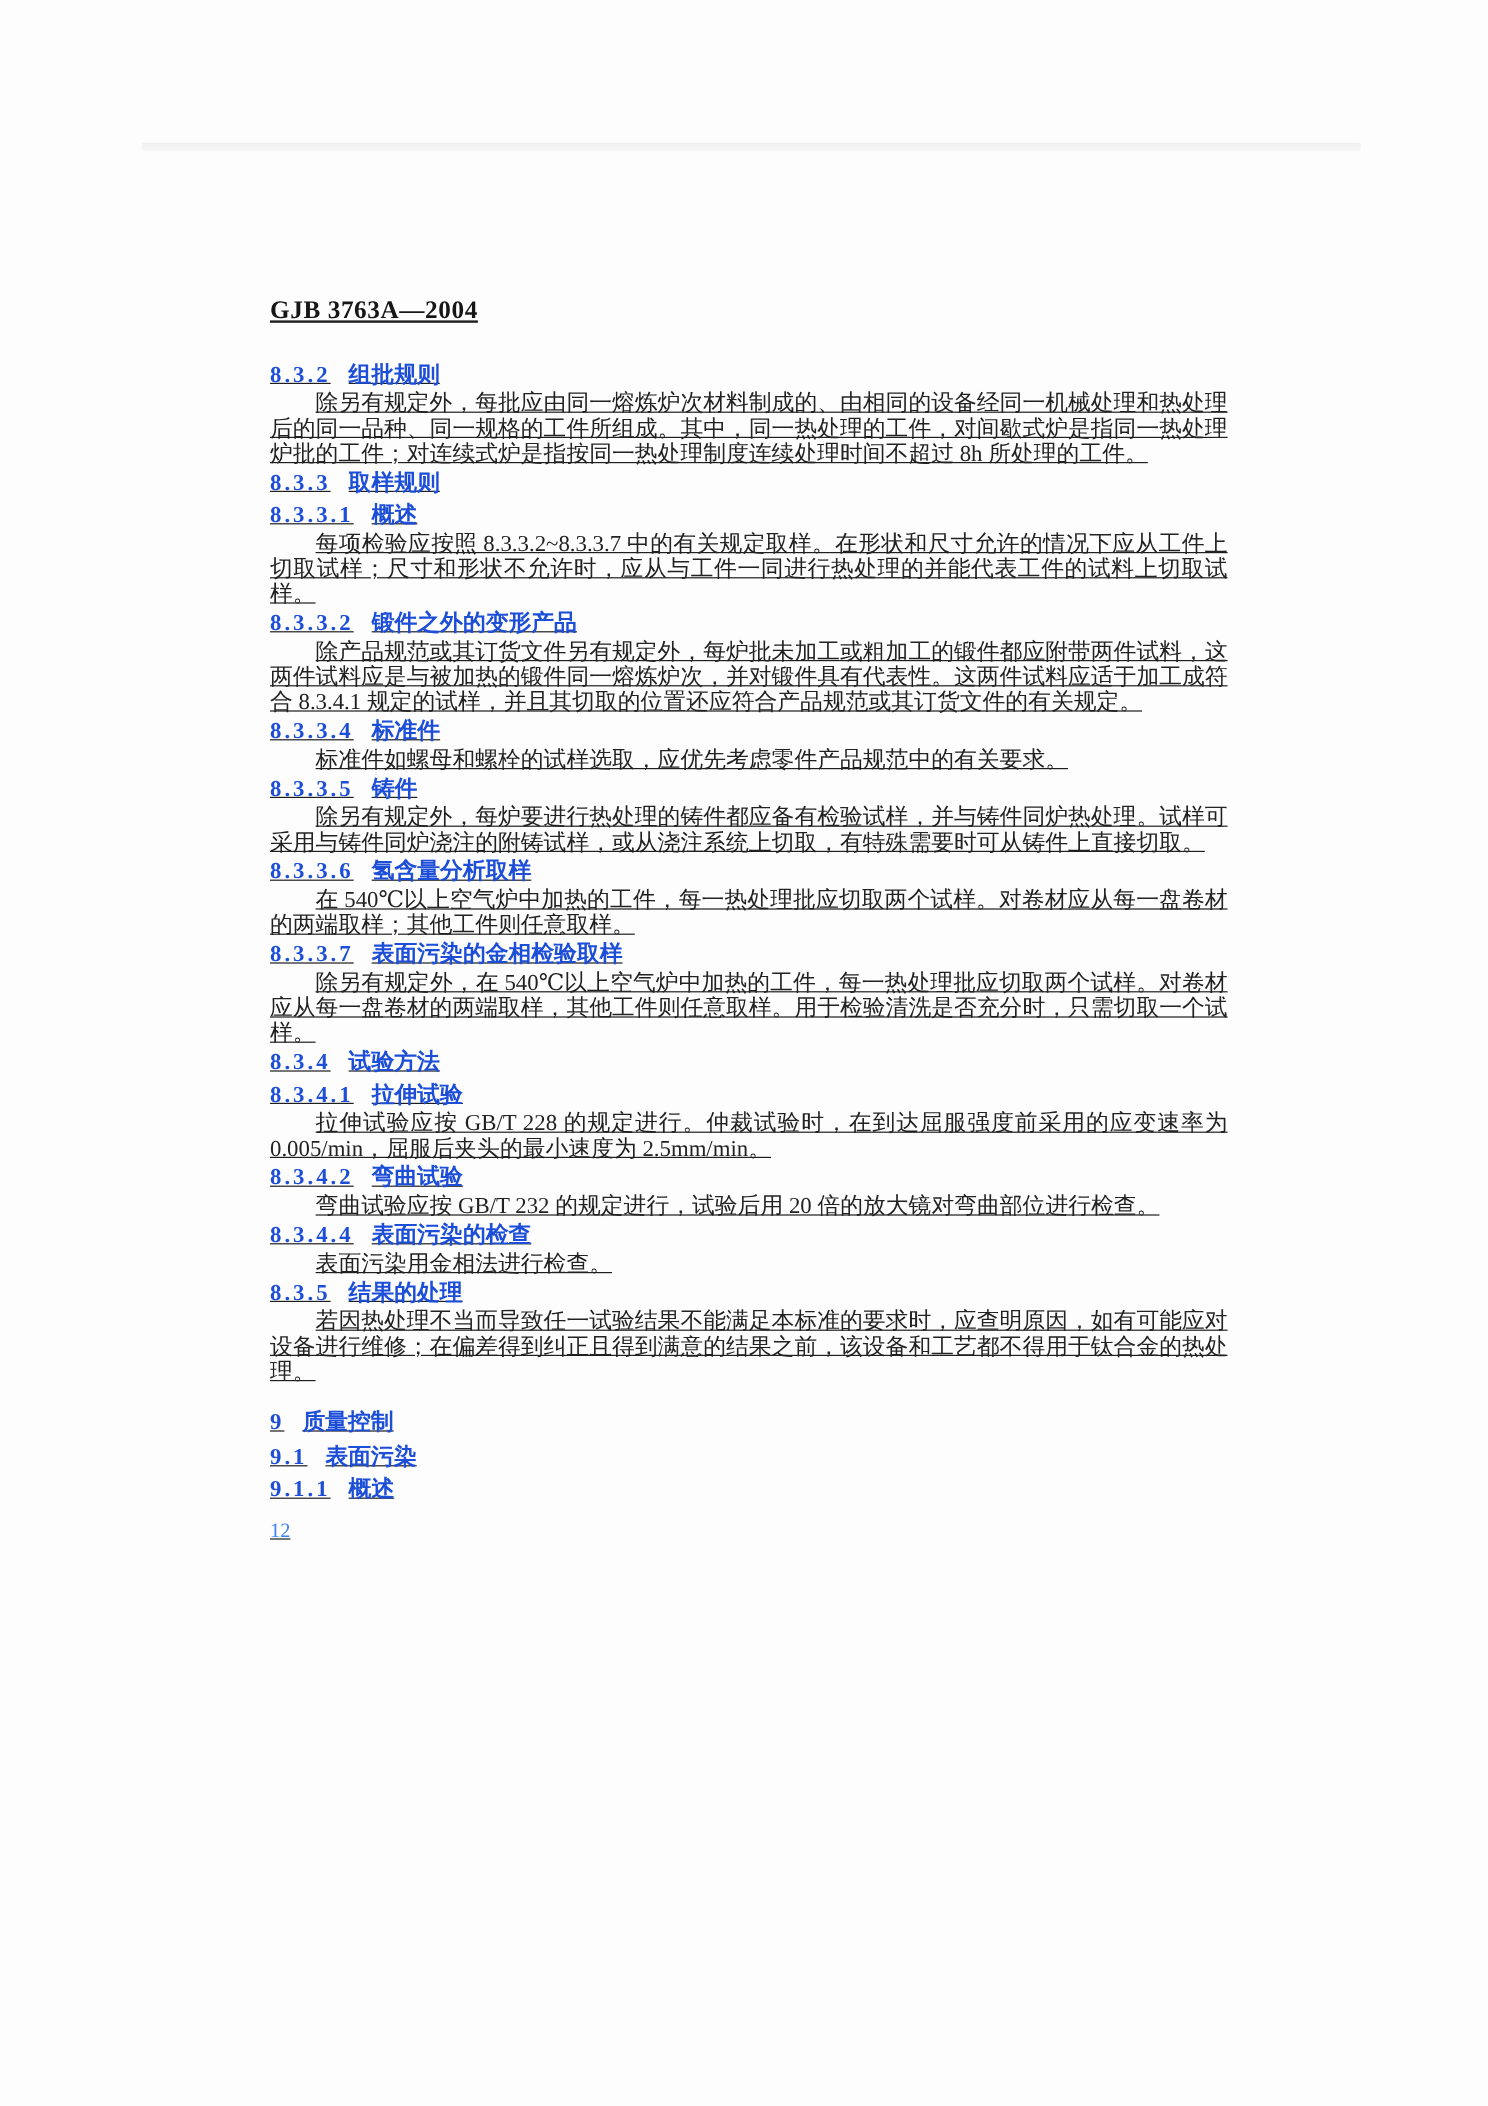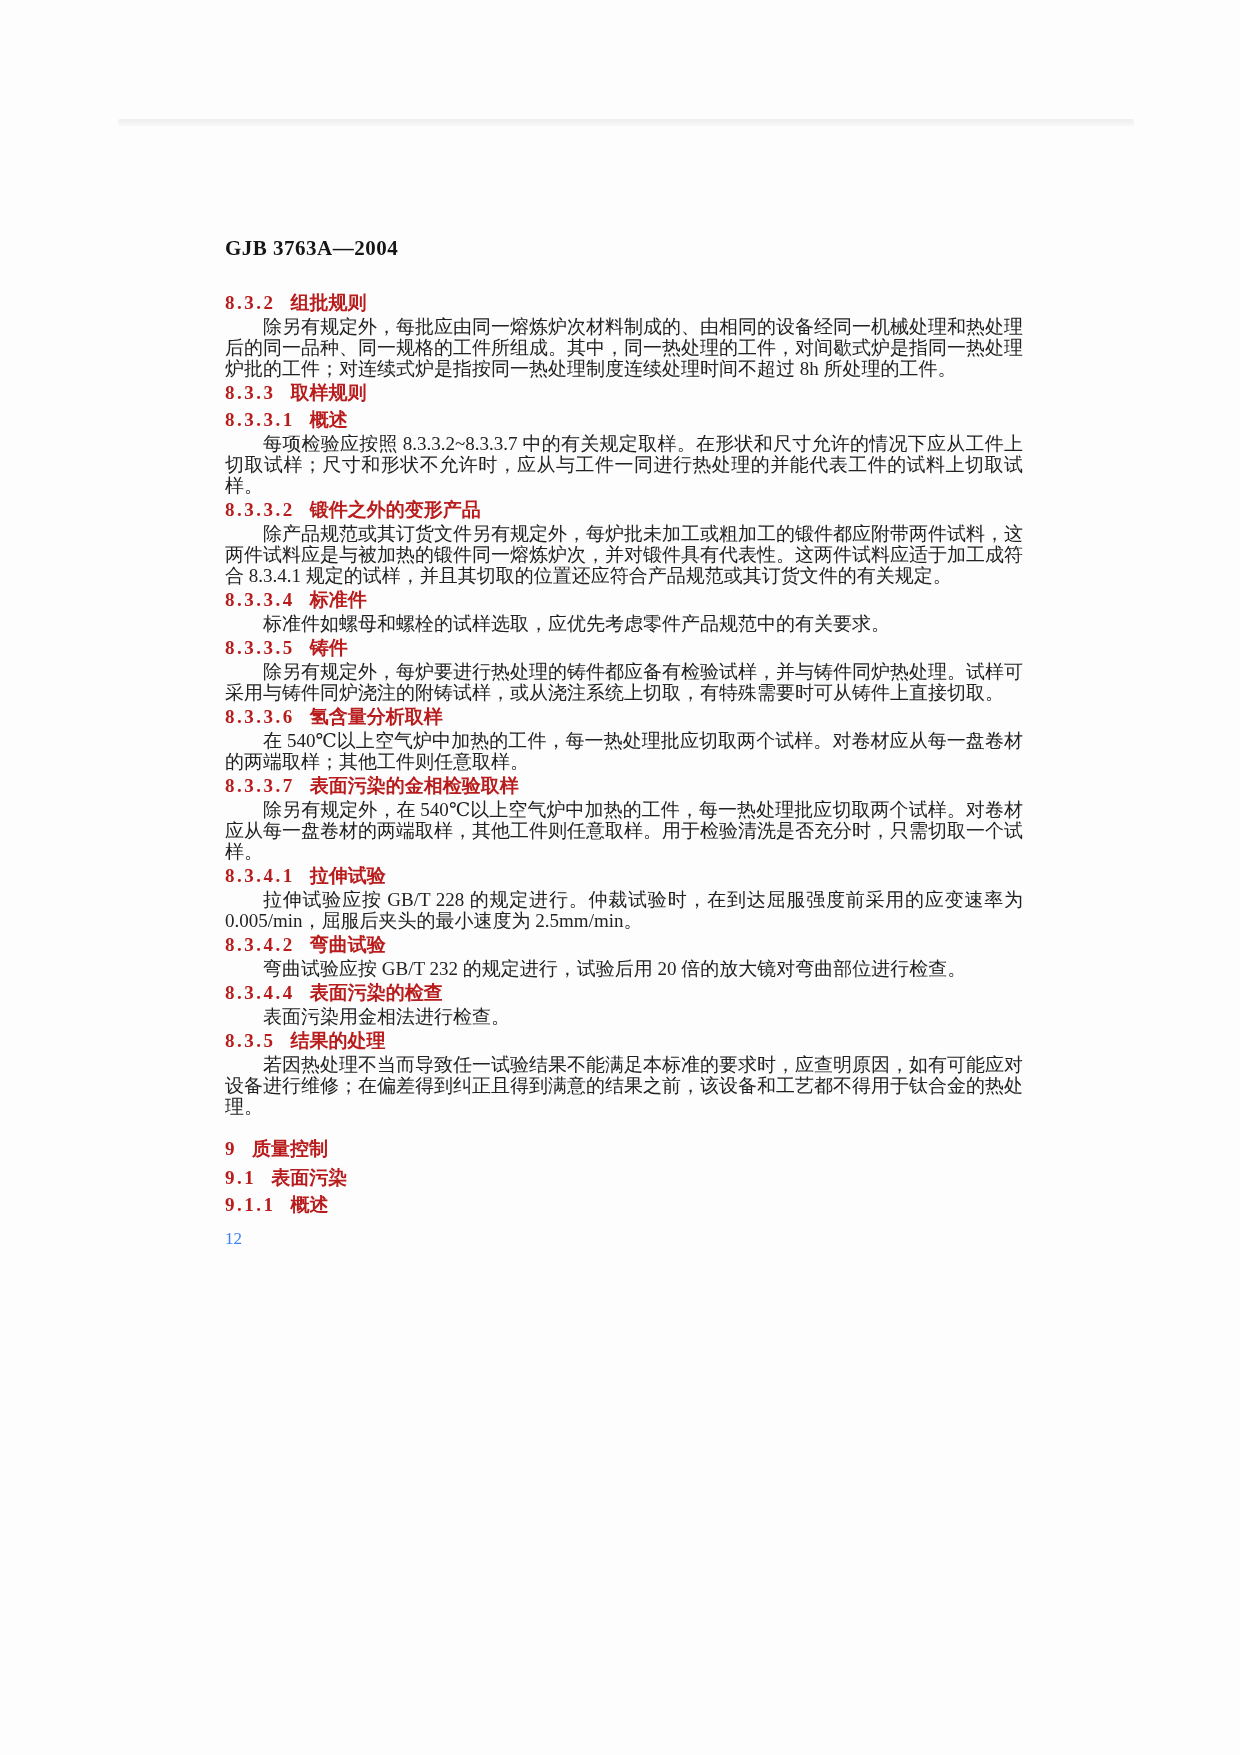--- a/index.html
+++ b/index.html
@@ -15,37 +15,38 @@
   .scan-band {
     position:absolute;
     top:119px; left:118px;
     width:1016px; height:7px;
     background:linear-gradient(180deg,#efefef 0%,#f8f8f8 100%);
     border-radius:2px;
   }
   .content {
     position:absolute;
     left:225px;
-    top:236px;
+    top:246px;
     width:798px;
+    text-decoration:underline;
   }
   .doc-code {
     margin:0 0 28px 0;
     font-size:21px;
     font-weight:bold;
     letter-spacing:0.5px;
     color:#161616;
   }
   .sec { margin:0; }
   .h {
     margin:0;
     font-size:19px;
     line-height:27px;
     font-weight:bold;
-    color:#b91c1c;
+    color:#1d4ed8;
     font-family:"Liberation Sans","DejaVu Sans",sans-serif;
   }
   .h .num {
     font-family:"Liberation Serif","DejaVu Serif",serif;
     font-weight:600;
     letter-spacing:2.5px;
     margin-right:15px;
   }
   .h.lvl1 { margin-top:18px; margin-bottom:2px; }
   .para {
@@ -108,20 +109,23 @@
     <section class="sec">
       <h3 class="h"><span class="num">8.3.3.6</span><span class="ttl">氢含量分析取样</span></h3>
       <p class="para">在 540℃以上空气炉中加热的工件，每一热处理批应切取两个试样。对卷材应从每一盘卷材的两端取样；其他工件则任意取样。</p>
     </section>
 
     <section class="sec">
       <h3 class="h"><span class="num">8.3.3.7</span><span class="ttl">表面污染的金相检验取样</span></h3>
       <p class="para">除另有规定外，在 540℃以上空气炉中加热的工件，每一热处理批应切取两个试样。对卷材应从每一盘卷材的两端取样，其他工件则任意取样。用于检验清洗是否充分时，只需切取一个试样。</p>
     </section>
 
+    <section class="sec">
+      <h3 class="h"><span class="num">8.3.4</span><span class="ttl">试验方法</span></h3>
+    </section>
 
     <section class="sec">
       <h3 class="h"><span class="num">8.3.4.1</span><span class="ttl">拉伸试验</span></h3>
       <p class="para">拉伸试验应按 GB/T 228 的规定进行。仲裁试验时，在到达屈服强度前采用的应变速率为 0.005/min，屈服后夹头的最小速度为 2.5mm/min。</p>
     </section>
 
     <section class="sec">
       <h3 class="h"><span class="num">8.3.4.2</span><span class="ttl">弯曲试验</span></h3>
       <p class="para">弯曲试验应按 GB/T 232 的规定进行，试验后用 20 倍的放大镜对弯曲部位进行检查。</p>
     </section>

